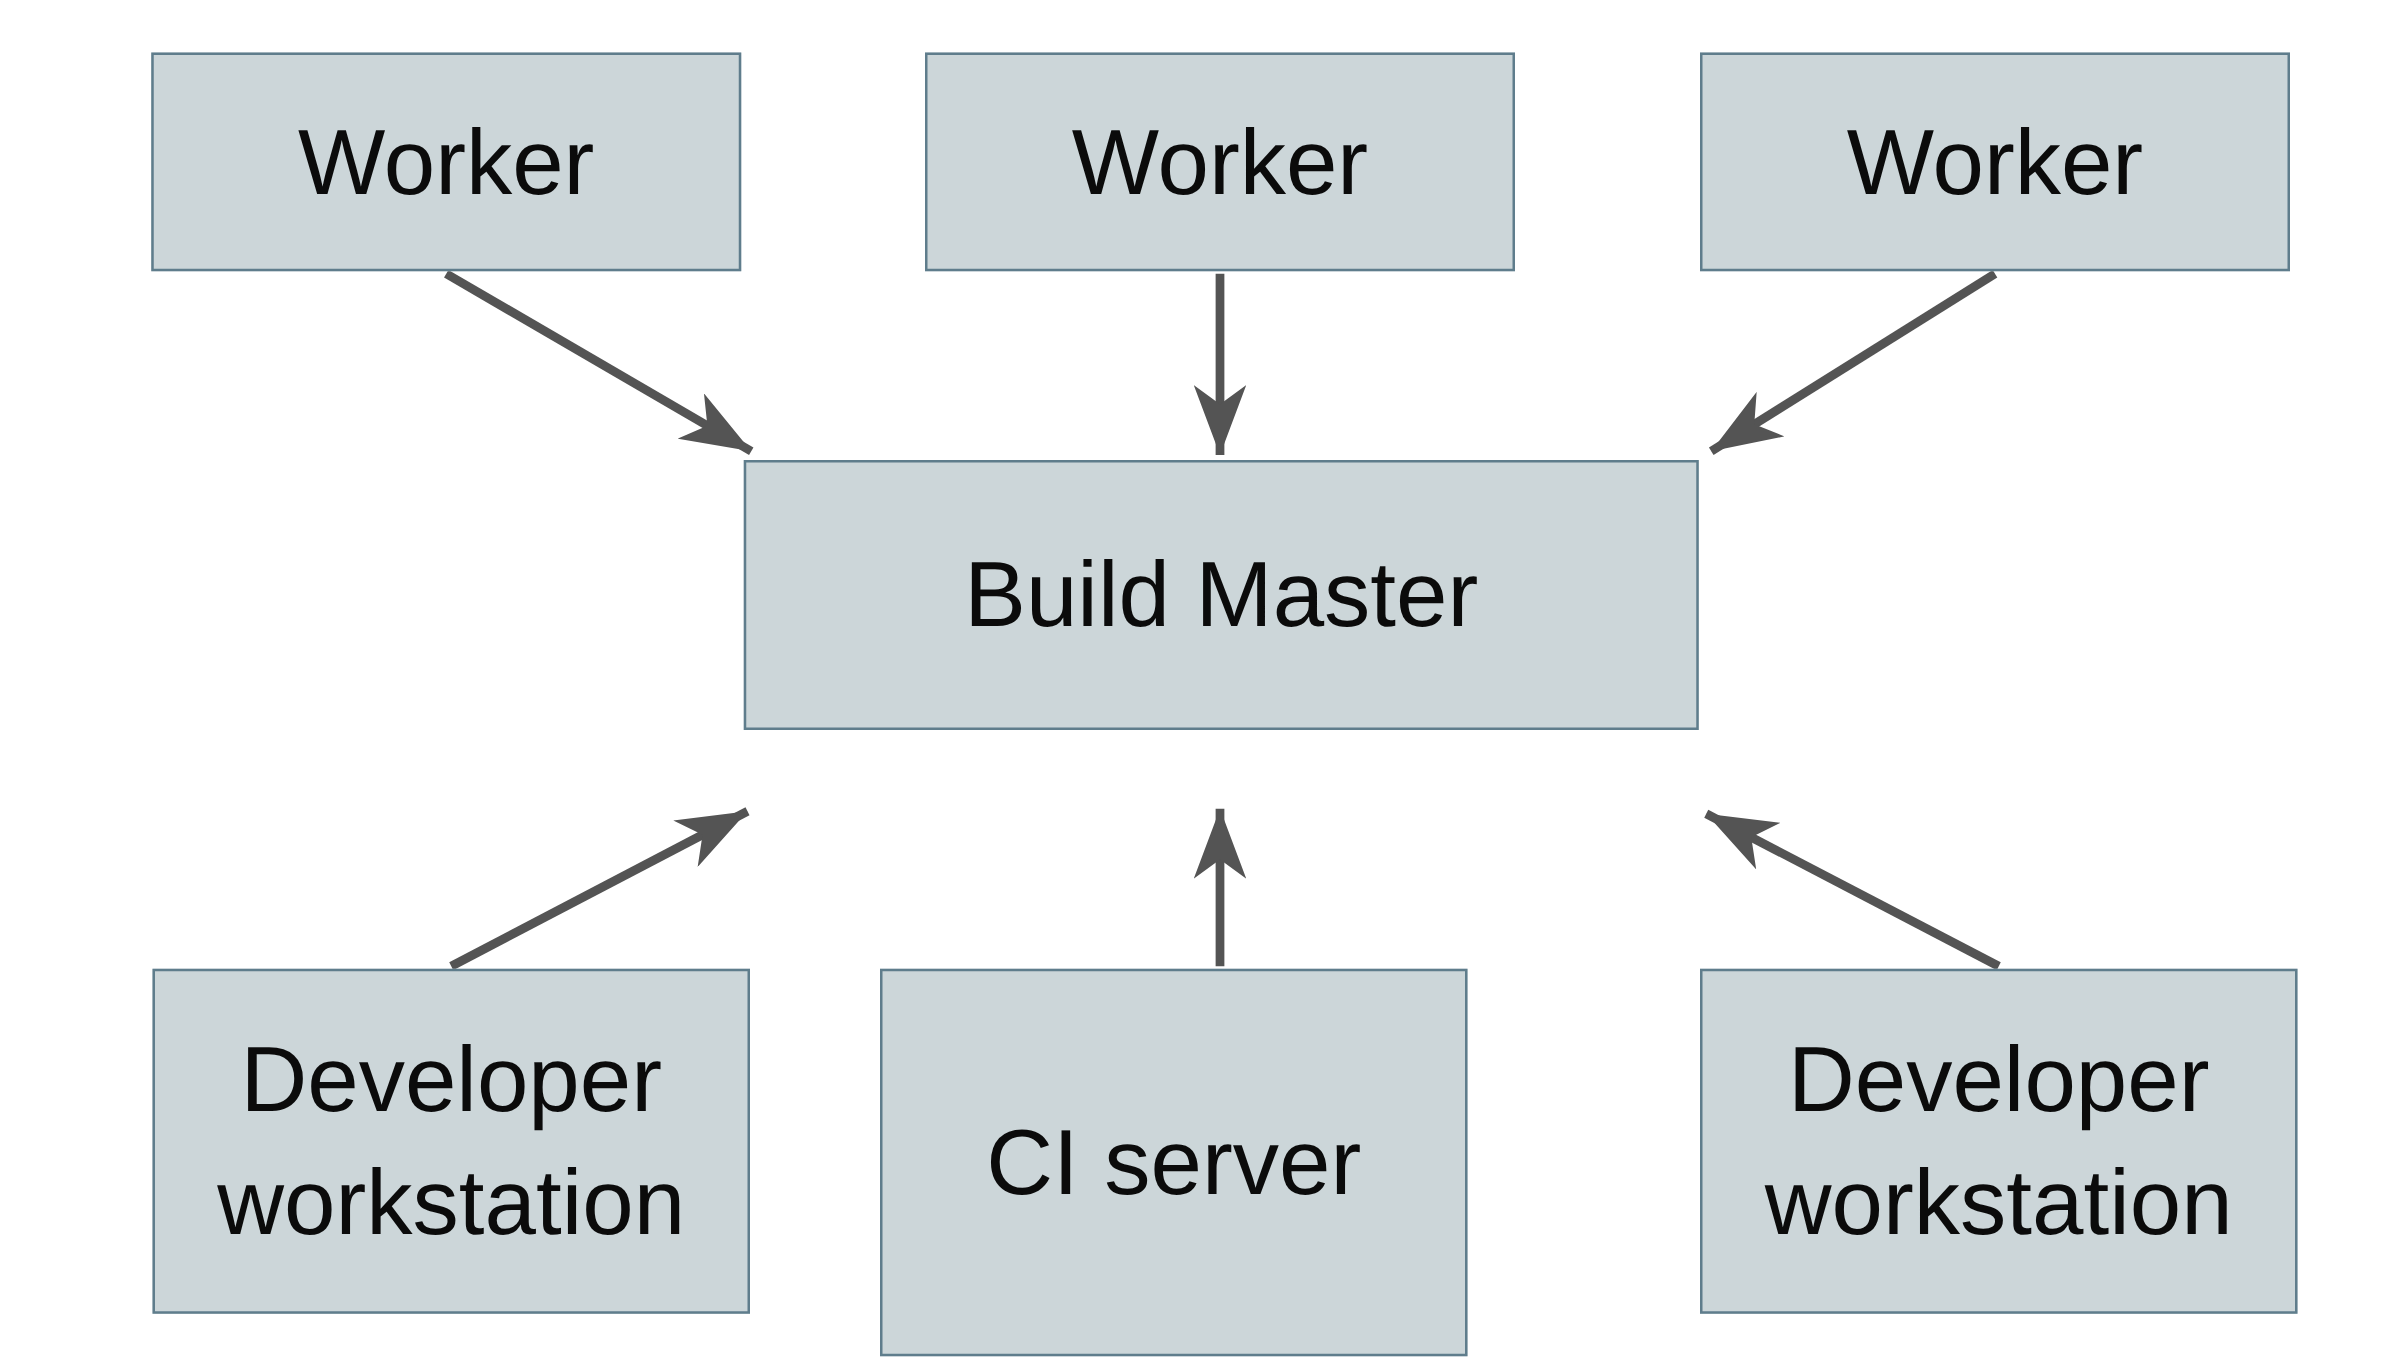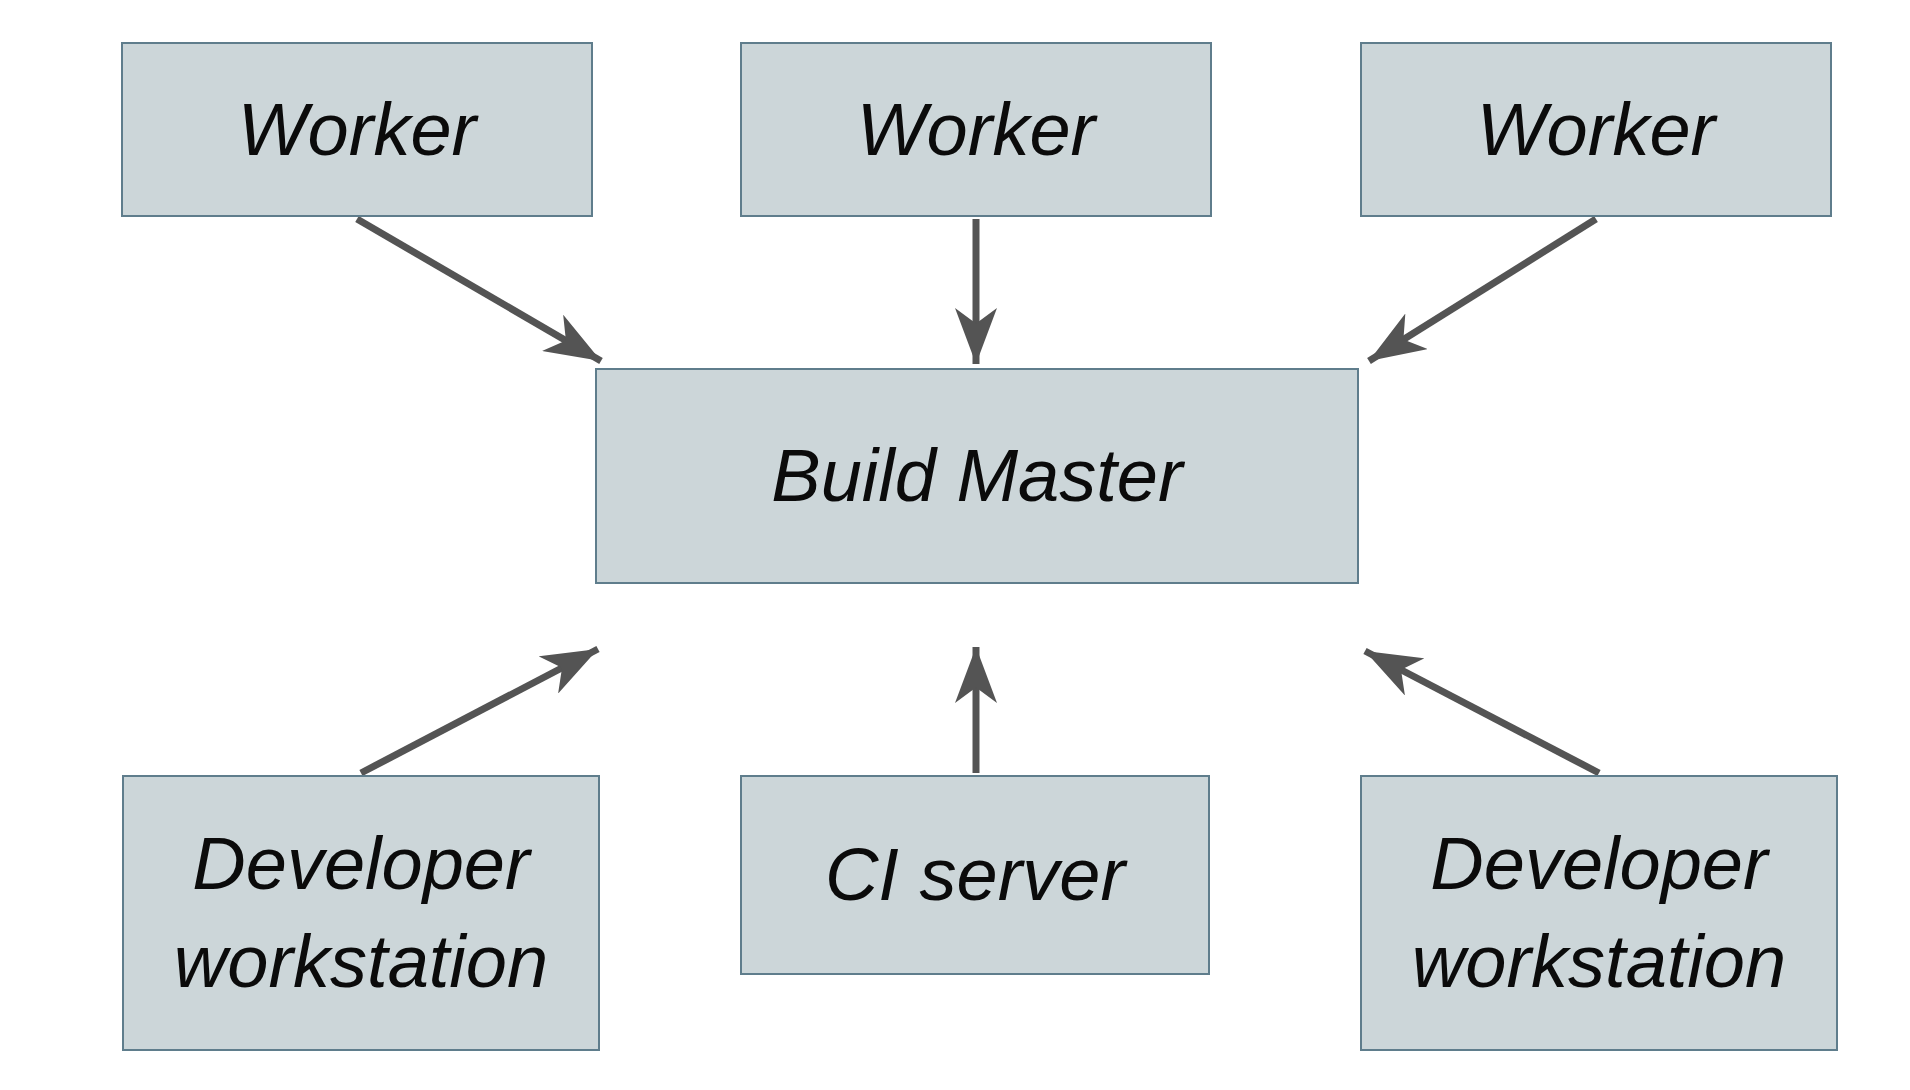--- a/index.html
+++ b/index.html
@@ -41,23 +41,23 @@
     color: var(--text-color);
     font-size: 74px;
     line-height: 1.32;
     letter-spacing: 0px;
   }
   #node-worker-1     { left: 121px;  top: 42px;  width: 472px; height: 175px; }
   #node-worker-2     { left: 740px;  top: 42px;  width: 472px; height: 175px; }
   #node-worker-3     { left: 1360px; top: 42px;  width: 472px; height: 175px; }
   #node-build-master { left: 595px;  top: 368px; width: 764px; height: 216px; }
   #node-dev-left     { left: 122px;  top: 775px; width: 478px; height: 276px; }
-  #node-ci-server    { left: 740px;  top: 775px; width: 470px; height: 200px; }
+  #node-ci-server    { left: 704px;  top: 775px; width: 470px; height: 310px; }
   #node-dev-right    { left: 1360px; top: 775px; width: 478px; height: 276px; }
-  .node .label { display: block; padding: 0 18px; font-style: italic; }
+  .node .label { display: block; padding: 0 18px; }
 </style>
 </head>
 <body>
 
 <div class="canvas">
 
   <svg class="arrows" viewBox="0 0 1910 1090" xmlns="http://www.w3.org/2000/svg" aria-hidden="true">
     <defs>
       <marker id="ah" viewBox="0 0 8 6" markerWidth="8" markerHeight="6" refX="8" refY="3" orient="auto" markerUnits="strokeWidth">
         <path class="head" d="M0,0 L8,3 L0,6 L2.2,3 Z"></path>

